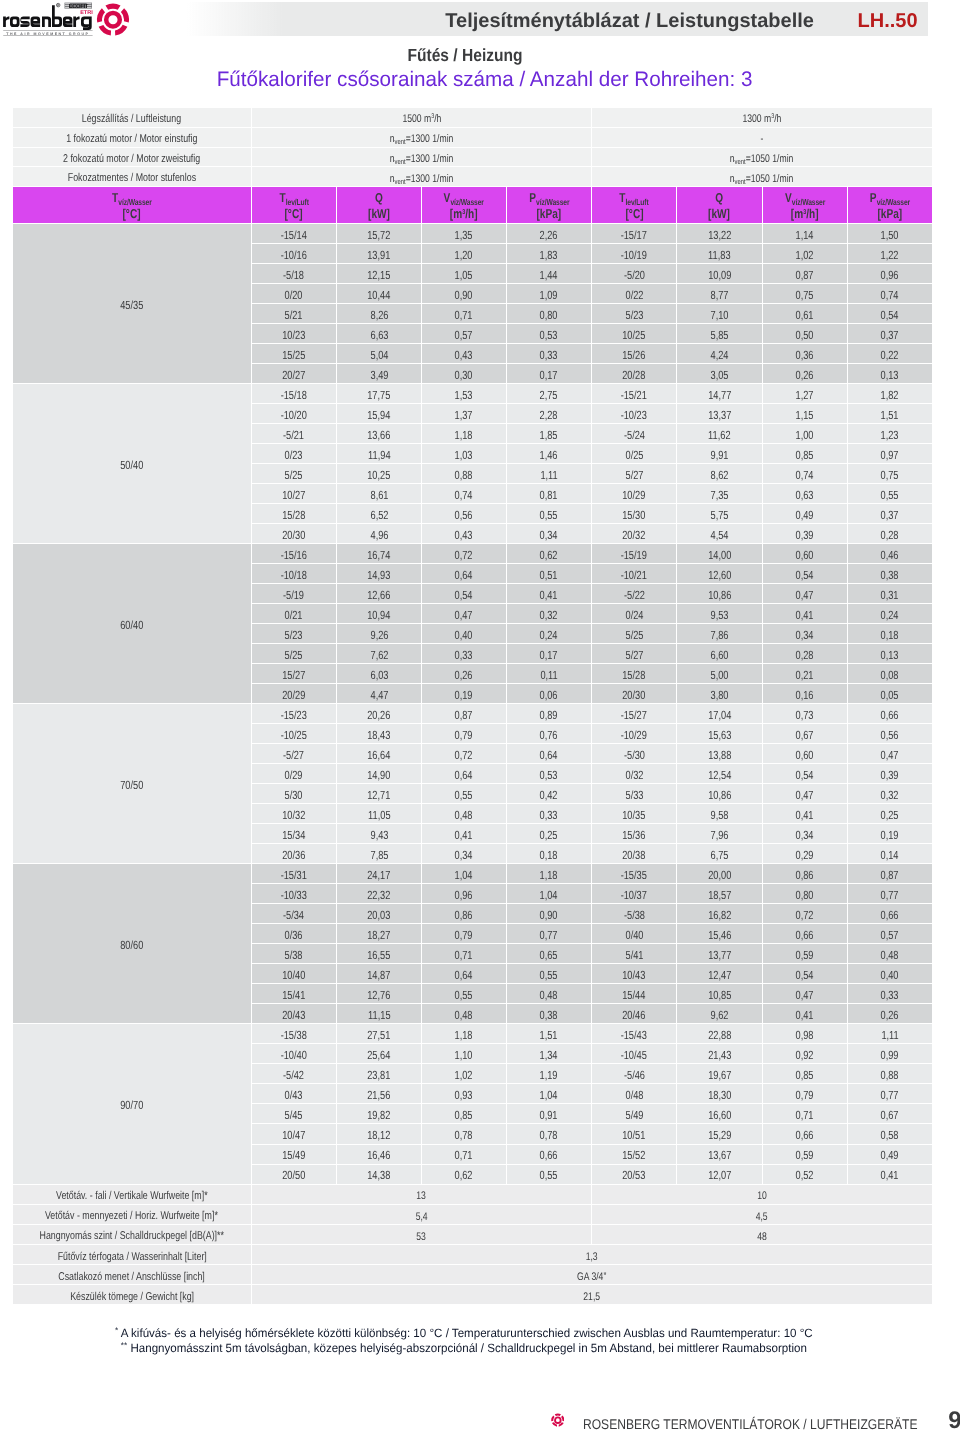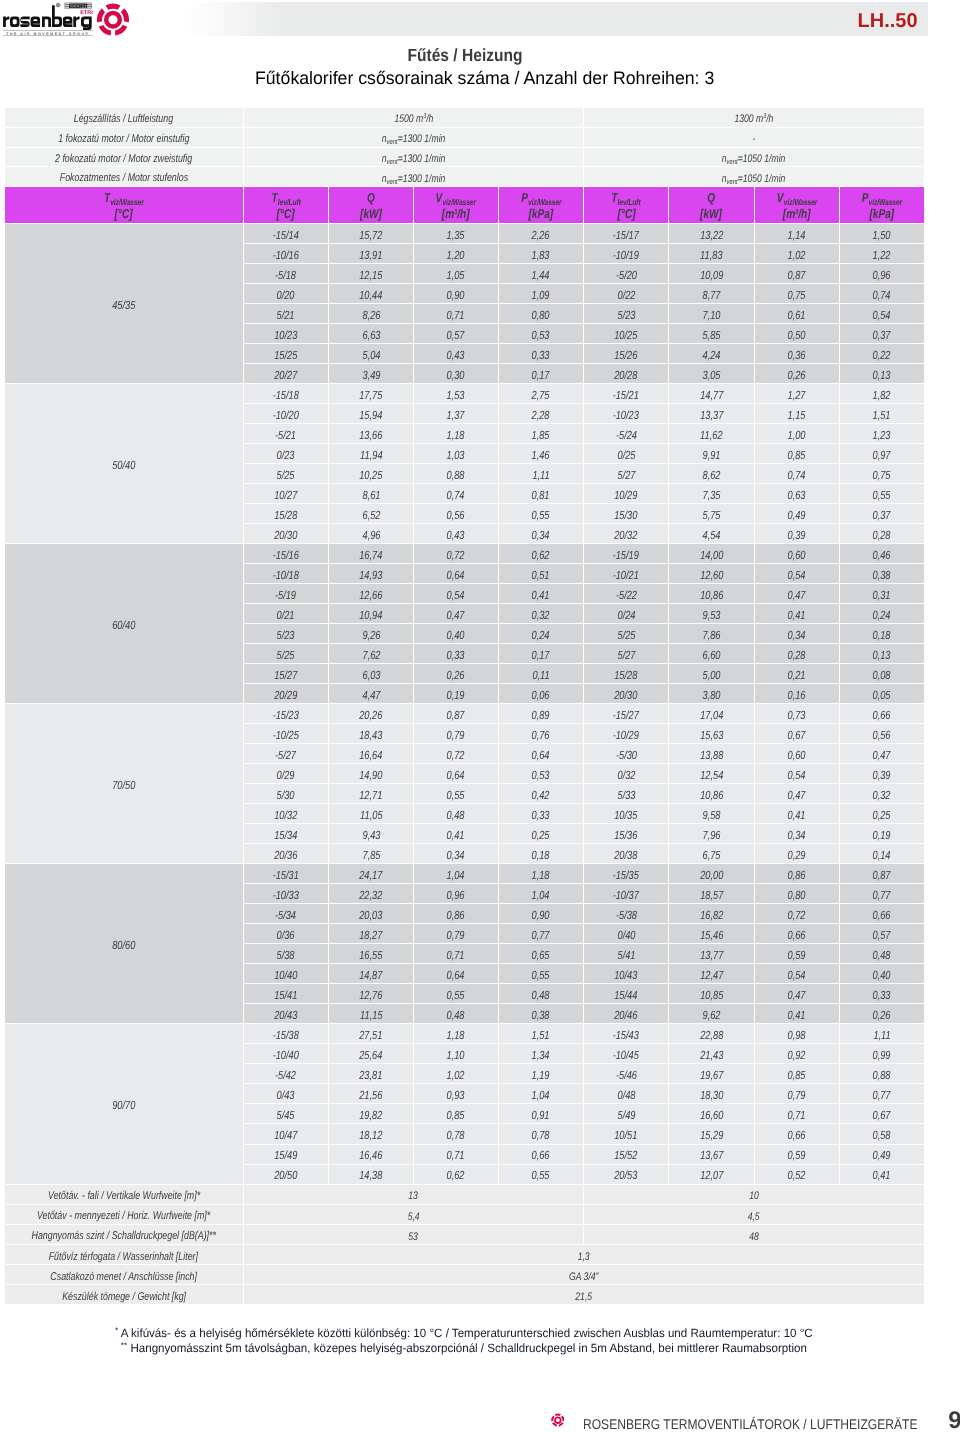--- a/index.html
+++ b/index.html
@@ -33,26 +33,26 @@
 * { -webkit-font-smoothing:antialiased !important; }
 svg { transform:translateZ(0); }
 .page, .page * { text-shadow:0 0 0 rgba(0,0,0,0.001); }
 .page { will-change:transform; }
 .logo { position:absolute; left:0px; top:0px; width:130px; height:40px; }
 
 
 .subtitle { position:absolute; left:0; top:46px; width:930px; text-align:center; }
 .sub1 { font-size:17.6px; font-weight:bold; color:#3b3c3e; line-height:17.6px; height:21.5px; }
 .sub1 .cd { transform:scaleX(0.885); }
-.sub2 { font-size:18px; color:#000000; line-height:16.5px;margin-left:40px; }
+.sub2 { font-size:21px; color:#6d28d9; line-height:16.5px;margin-left:40px; }
 .sub2 .cd { transform:scaleX(0.983); }
 
 
-.tbl { position:absolute; left:5px; top:108px; width:918.5px;
-       border-collapse:separate; border-spacing:0; table-layout:fixed;font-style:italic; }
+.tbl { position:absolute; left:13px; top:108px; width:918.5px;
+       border-collapse:separate; border-spacing:0; table-layout:fixed; }
 .tbl td { font-weight:normal; vertical-align:middle; padding:0;
           font-size:11px; color:#3b3c3e; text-align:center;
           background:#f0f1f1;
           border-bottom:1px solid #fff; border-right:1px solid #fff; }
 .tbl td:last-child { border-right:none; }
 
 .cd { display:inline-block; transform:scaleX(0.783); transform-origin:center center;
       white-space:nowrap; vertical-align:middle; line-height:1.12; }
 
 tr.spec td { height:19.8px; }
@@ -91,20 +91,21 @@
             display:inline-block; transform:scaleX(0.857); transform-origin:left top; }
 .footpage { position:absolute; left:948.3px; top:9.2px; font-size:24px;
             font-weight:bold; color:#3b3c3e; line-height:24px; }
 </style>
 </head>
 <body>
 
 <div class="page">
 
   <div class="gradbar"></div>
+  <div class="hdr-title"><span class="cd">Teljesítménytáblázat / Leistungstabelle</span></div>
   <div class="hdr-model"><span class="cd">LH..50</span></div>
 
   <div class="logo">
     <svg width="130" height="40" viewBox="0 0 130 40">
 
       <g fill="#111113">
         <path fill-rule="evenodd" d="M3.10,16.50L5.85,16.50L5.85,18.00C6.45,16.95 7.55,16.40 9.40,16.40L9.40,19.15C6.75,19.25 5.85,20.35 5.85,21.35L5.85,27.00L3.10,27.00Z"></path>
         <path fill-rule="evenodd" d="M13.10,16.50L16.40,16.50A3.10,3.10 0 0 1 19.50,19.60L19.50,23.90A3.10,3.10 0 0 1 16.40,27.00L13.10,27.00A3.10,3.10 0 0 1 10.00,23.90L10.00,19.60A3.10,3.10 0 0 1 13.10,16.50ZM14.10,19.25A1.35,1.35 0 0 0 12.75,20.60L12.75,22.90A1.35,1.35 0 0 0 14.10,24.25L15.40,24.25A1.35,1.35 0 0 0 16.75,22.90L16.75,20.60A1.35,1.35 0 0 0 15.40,19.25Z"></path>
         <path fill-rule="evenodd" d="M29.70,16.50L29.70,19.25L21.50,19.25A1.07,1.07 0 0 0 21.50,20.90L26.65,20.90A3.05,3.05 0 0 1 29.70,23.95L29.70,23.95A3.05,3.05 0 0 1 26.65,27.00L20.40,27.00L20.40,24.25L28.60,24.25A1.07,1.07 0 0 0 28.60,23.65L23.45,23.65A3.05,3.05 0 0 1 20.40,20.60L20.40,19.55A3.05,3.05 0 0 1 23.45,16.50Z"></path>
         <path fill-rule="evenodd" d="M33.70,16.50L37.00,16.50A3.10,3.10 0 0 1 40.10,19.60L40.10,23.80L33.35,23.80L33.35,22.75A1.5,1.5 0 0 0 34.85,24.25L40.10,24.25L40.10,27.00L33.70,27.00A3.10,3.10 0 0 1 30.60,23.90L30.60,19.60A3.10,3.10 0 0 1 33.70,16.50ZM34.70,19.25A1.35,1.35 0 0 0 33.35,20.60L33.35,21.05L37.35,21.05L37.35,20.60A1.35,1.35 0 0 0 36.00,19.25Z"></path>

